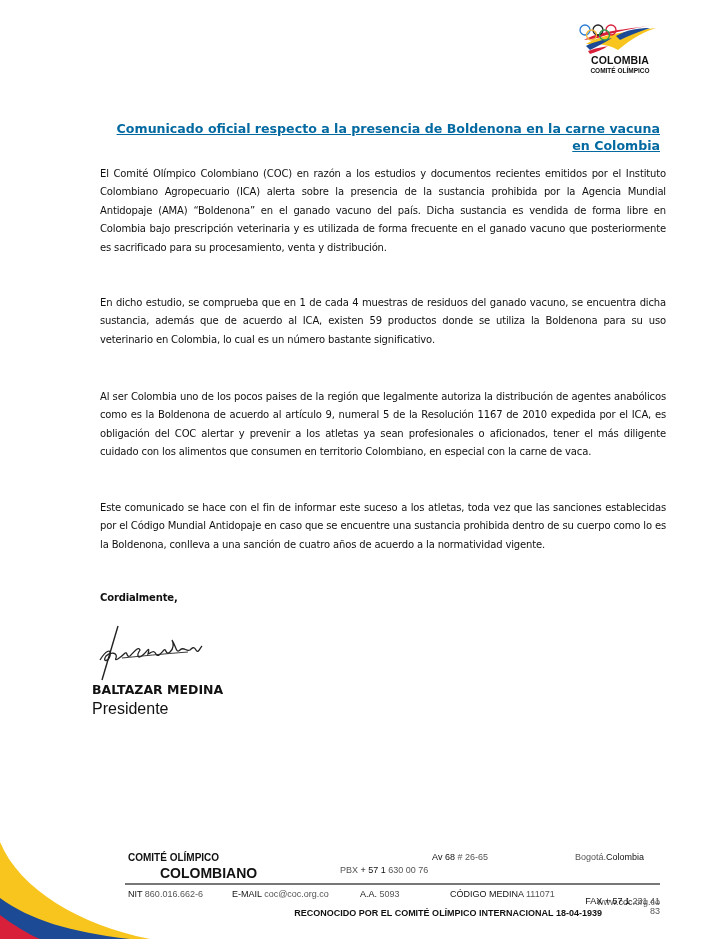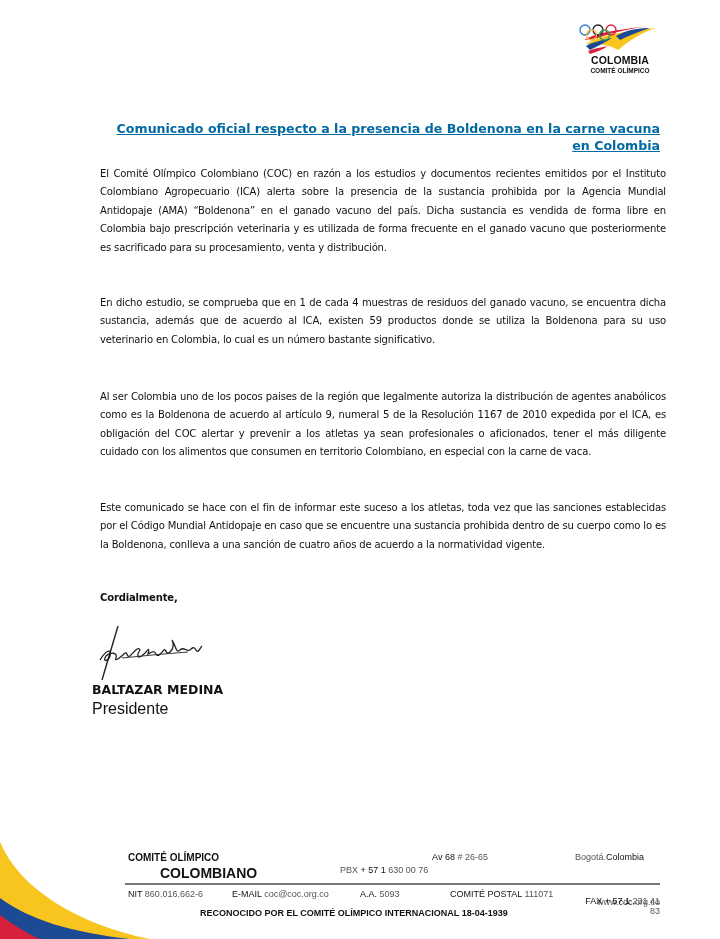--- a/index.html
+++ b/index.html
@@ -32,21 +32,21 @@
   .f-addr { left:388px; top:852px; width:100px; text-align:right; }
   .f-pbx { left:340px; top:865px; }
   .f-city { left:563px; top:852px;padding-left:12px; }
   .f-web { left:583px; top:865px; width:77px; text-align:right;margin-top:32px; }
   .f-rule { position:absolute; left:125px; top:883px; width:535px; height:1.5px; background:#777; }
   .f-nit { left:128px; top:889px; }
   .f-email { left:232px; top:889px; }
   .f-aa { left:360px; top:889px; }
   .f-cp { left:450px; top:889px; }
   .f-fax { left:576px; top:889px; width:84px; text-align:right;margin-top:7px; }
-  .f-recon { left:200px; top:908px; width:390px; text-align:left; font-weight:bold; color:#111; font-size:9px; }
+  .f-recon { left:212px; top:908px; width:390px; text-align:right; font-weight:bold; color:#111; font-size:9px; }
 </style>
 </head>
 <body>
 
 <div class="logo">
   <svg width="84" height="32" viewBox="0 0 84 32">
     <path d="M8 20 C 25 10, 45 8, 78 4 C 60 10, 50 18, 40 26 C 30 20, 20 20, 8 20 Z" fill="#f7c51e"></path>
     <path d="M6 16 C 20 8, 40 6, 70 2 C 45 6, 30 10, 20 14 Z" fill="#d9203a"></path>
     <path d="M8 22 C 15 18, 25 16, 34 14 C 28 18, 20 22, 12 26 Z" fill="#1c4a94"></path>
     <path d="M10 27 C 18 24, 26 23, 30 22 C 24 26, 18 28, 12 30 Z" fill="#d9203a"></path>
@@ -88,15 +88,15 @@
 <div class="footer f-org1">COMITÉ OLÍMPICO</div>
 <div class="footer f-org2">COLOMBIANO</div>
 <div class="footer f-addr"><b>Av 68</b> <span># 26-65</span></div>
 <div class="footer f-pbx"><span>PBX</span> <b>+ 57 1</b> <span>630 00 76</span></div>
 <div class="footer f-city"><span>Bogotá.</span><b>Colombia</b></div>
 <div class="footer f-web"><span>www.</span><b>coc</b><span>.org.co</span></div>
 <div class="f-rule"></div>
 <div class="footer f-nit"><b>NIT</b> <span>860.016.662-6</span></div>
 <div class="footer f-email"><b>E-MAIL</b> <span>coc@coc.org.co</span></div>
 <div class="footer f-aa"><b>A.A.</b> <span>5093</span></div>
-<div class="footer f-cp"><b>COMITÉ POSTAL</b> <span>111071</span></div>
+<div class="footer f-cp"><b>CÓDIGO MEDINA</b> <span>111071</span></div>
 <div class="footer f-fax"><b>FAX + 57 1</b> <span>231 41 83</span></div>
 <div class="footer f-recon">RECONOCIDO POR EL COMITÉ OLÍMPICO INTERNACIONAL 18-04-1939</div>
 
 </body></html>

